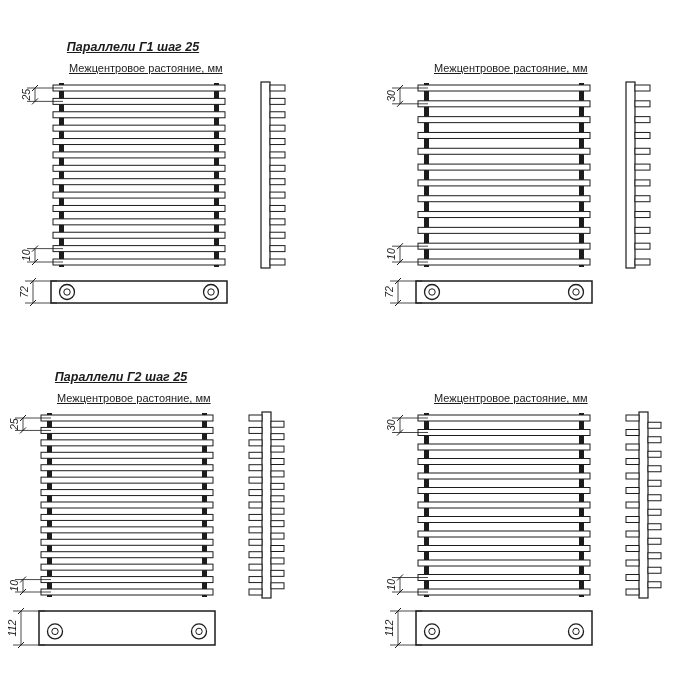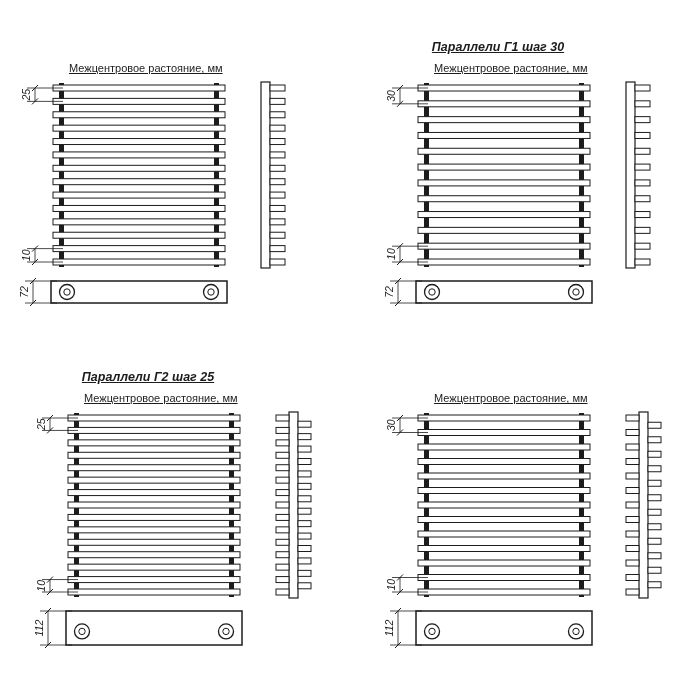--- a/index.html
+++ b/index.html
@@ -19,20 +19,21 @@
     font-size:11px;text-decoration:underline;white-space:nowrap;
   }
   svg.draw{position:absolute;top:47px;left:0;}
 </style>
 </head>
 <body>
 
 <div class="sheet">
 
   <div class="panel" style="left:15px;top:28px">
+    <div class="title">Параллели Г1 шаг 25</div>
     <div class="subtitle">Межцентровое растояние, мм</div>
     <svg class="draw" width="330" height="285">
         <g>
           <rect x="44" y="8" width="5" height="184" fill="#1c1c1c"></rect>
           <rect x="199" y="8" width="5" height="184" fill="#1c1c1c"></rect>
           <rect x="38" y="10" width="172" height="6" fill="#ffffff" stroke="#1c1c1c" stroke-width="1"></rect>
           <rect x="38" y="23.384615384615387" width="172" height="6" fill="#ffffff" stroke="#1c1c1c" stroke-width="1"></rect>
           <rect x="38" y="36.769230769230774" width="172" height="6" fill="#ffffff" stroke="#1c1c1c" stroke-width="1"></rect>
           <rect x="38" y="50.15384615384615" width="172" height="6" fill="#ffffff" stroke="#1c1c1c" stroke-width="1"></rect>
           <rect x="38" y="63.53846153846154" width="172" height="6" fill="#ffffff" stroke="#1c1c1c" stroke-width="1"></rect>
@@ -87,21 +88,20 @@
           <line x1="10" y1="228" x2="42" y2="228" stroke="#1c1c1c" stroke-width="0.8"></line>
           <line x1="18" y1="206" x2="18" y2="228" stroke="#1c1c1c" stroke-width="0.8"></line>
           <line x1="15" y1="209" x2="21" y2="203" stroke="#1c1c1c" stroke-width="1"></line>
           <line x1="15" y1="231" x2="21" y2="225" stroke="#1c1c1c" stroke-width="1"></line>
           <text x="13" y="217" font-size="10.5" font-style="italic" font-family="&quot;Liberation Sans&quot;, sans-serif" fill="#1c1c1c" text-anchor="middle" transform="rotate(-90 13 217)">72</text>
         </g>
       </svg>
   </div>
 
   <div class="panel" style="left:380px;top:28px">
-    <div class="title">Параллели Г1 шаг 30</div>
     <div class="subtitle">Межцентровое растояние, мм</div>
     <svg class="draw" width="330" height="285">
         <g>
           <rect x="44" y="8" width="5" height="184" fill="#1c1c1c"></rect>
           <rect x="199" y="8" width="5" height="184" fill="#1c1c1c"></rect>
           <rect x="38" y="10" width="172" height="6" fill="#ffffff" stroke="#1c1c1c" stroke-width="1"></rect>
           <rect x="38" y="25.81818181818182" width="172" height="6" fill="#ffffff" stroke="#1c1c1c" stroke-width="1"></rect>
           <rect x="38" y="41.63636363636364" width="172" height="6" fill="#ffffff" stroke="#1c1c1c" stroke-width="1"></rect>
           <rect x="38" y="57.45454545454545" width="172" height="6" fill="#ffffff" stroke="#1c1c1c" stroke-width="1"></rect>
           <rect x="38" y="73.27272727272728" width="172" height="6" fill="#ffffff" stroke="#1c1c1c" stroke-width="1"></rect>
@@ -151,21 +151,21 @@
           <line x1="10" y1="206" x2="42" y2="206" stroke="#1c1c1c" stroke-width="0.8"></line>
           <line x1="10" y1="228" x2="42" y2="228" stroke="#1c1c1c" stroke-width="0.8"></line>
           <line x1="18" y1="206" x2="18" y2="228" stroke="#1c1c1c" stroke-width="0.8"></line>
           <line x1="15" y1="209" x2="21" y2="203" stroke="#1c1c1c" stroke-width="1"></line>
           <line x1="15" y1="231" x2="21" y2="225" stroke="#1c1c1c" stroke-width="1"></line>
           <text x="13" y="217" font-size="10.5" font-style="italic" font-family="&quot;Liberation Sans&quot;, sans-serif" fill="#1c1c1c" text-anchor="middle" transform="rotate(-90 13 217)">72</text>
         </g>
       </svg>
   </div>
 
-  <div class="panel" style="left:30px;top:358px">
+  <div class="panel" style="left:3px;top:358px">
     <div class="title">Параллели Г2 шаг 25</div>
     <div class="subtitle">Межцентровое растояние, мм</div>
     <svg class="draw" width="330" height="285">
         <g>
           <rect x="44" y="8" width="5" height="184" fill="#1c1c1c"></rect>
           <rect x="199" y="8" width="5" height="184" fill="#1c1c1c"></rect>
           <rect x="38" y="10" width="172" height="6" fill="#ffffff" stroke="#1c1c1c" stroke-width="1"></rect>
           <rect x="38" y="22.42857142857143" width="172" height="6" fill="#ffffff" stroke="#1c1c1c" stroke-width="1"></rect>
           <rect x="38" y="34.85714285714286" width="172" height="6" fill="#ffffff" stroke="#1c1c1c" stroke-width="1"></rect>
           <rect x="38" y="47.285714285714285" width="172" height="6" fill="#ffffff" stroke="#1c1c1c" stroke-width="1"></rect>

